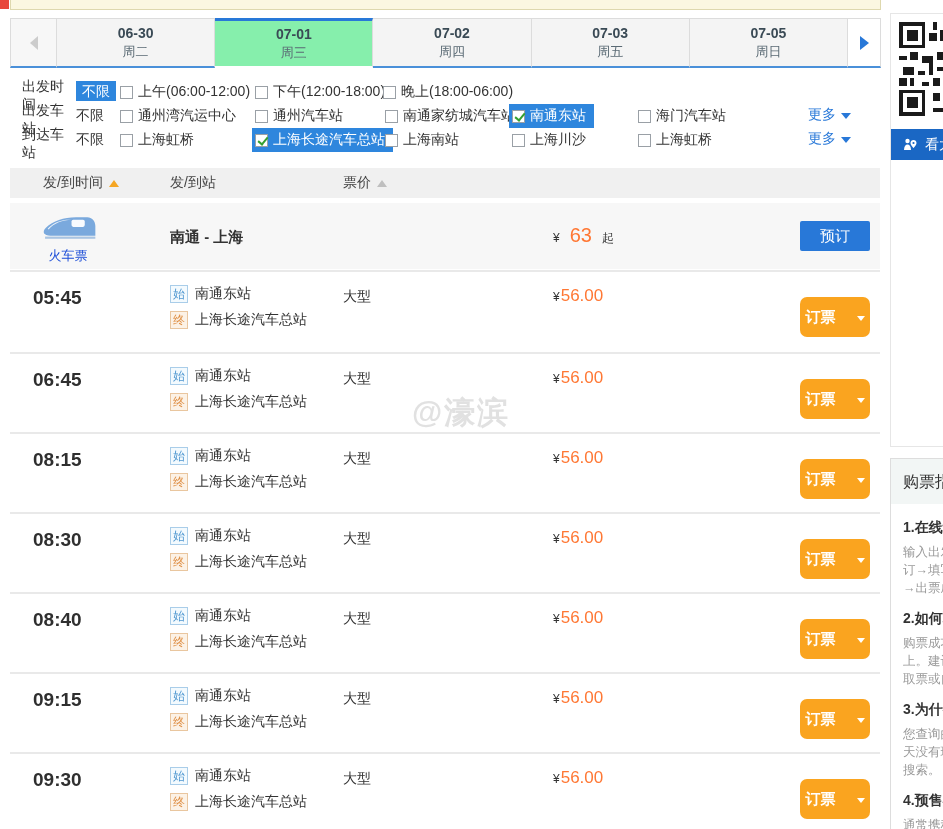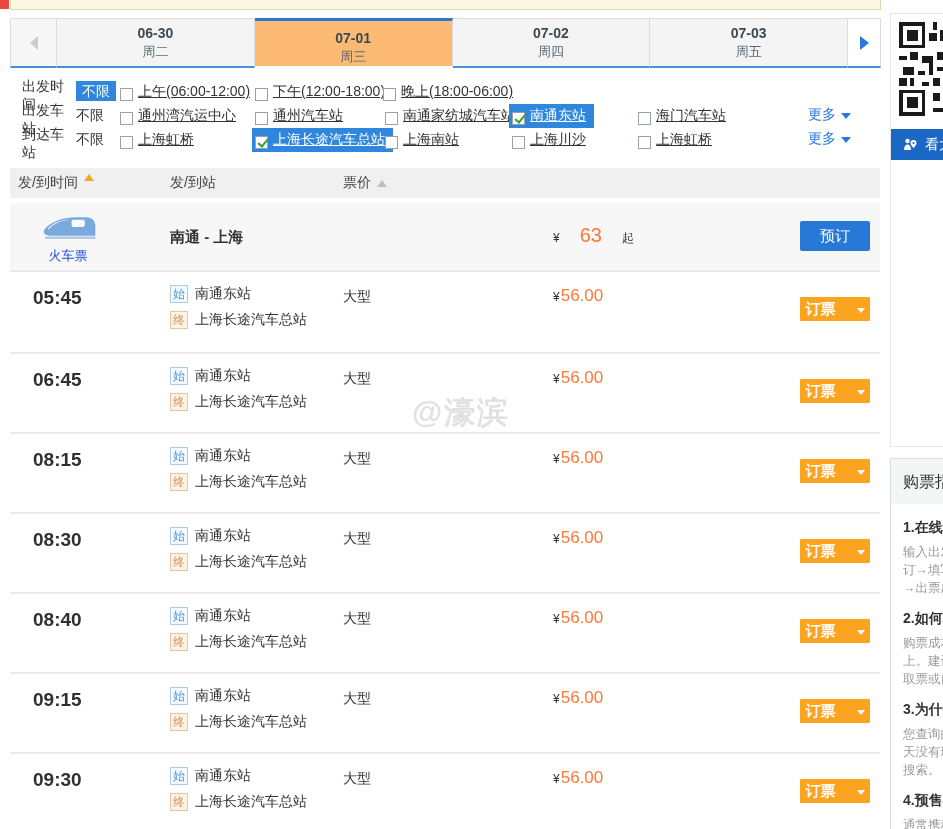--- a/index.html
+++ b/index.html
@@ -16,71 +16,71 @@
   .tabbar { position:absolute; left:10px; top:18px; width:871px; height:50px; display:flex; }
   .arrow-cell { width:47px; display:flex; align-items:center; justify-content:center;
     background:#f7f7f7; border:1px solid #dcdcdc; border-bottom:2px solid #4a90d9; cursor:pointer; }
   .arrow-cell.next { width:33px; background:#fff; border-left:none; }
   .tri-left { width:0; height:0; border-top:7px solid transparent; border-bottom:7px solid transparent; border-right:8px solid #cccccc; }
   .tri-right { width:0; height:0; border-top:7px solid transparent; border-bottom:7px solid transparent; border-left:9px solid #2878d8; }
   .tab { flex:1; display:flex; flex-direction:column; align-items:center; justify-content:center; gap:2px;
     background:#f4f4f4; border-top:1px solid #dcdcdc; border-right:1px solid #dcdcdc; border-bottom:2px solid #4a90d9; cursor:pointer; }
   .tab .t-date { font-size:14px; font-weight:bold; color:#3a4a55; }
   .tab .t-day { font-size:13px; color:#5a6a74; }
-  .tab.active { background:#fdba74; border-top:3px solid #2878d8; border-bottom:2px solid #fff;justify-content:flex-end; }
+  .tab.active { background:#86efac; border-top:3px solid #2878d8; border-bottom:2px solid #fff; }
 
   
   .filters { position:absolute; left:10px; top:80px; width:871px; }
   .f-row { position:relative; display:flex; align-items:center; height:24px; font-size:14px; color:#333; }
   .f-label { width:66px; padding-left:12px;margin-top:8px; }
   .f-any { width:44px; }
   .f-any .badge-sel { background:#2e86dd; color:#fff; padding:2px 6px; }
-  .f-item { display:flex; align-items:flex-end; cursor:pointer; white-space:nowrap;text-decoration:underline; }
+  .f-item { display:flex; align-items:center; cursor:pointer; white-space:nowrap; }
   .cbx { width:13px; height:13px; background:#fff; border:1px solid #9aa0a6; margin-right:5px; position:relative; flex:none; }
   .cbx.checked::after { content:""; position:absolute; left:2px; top:2px; width:8px; height:4px;
     border-left:2px solid #35a02f; border-bottom:2px solid #35a02f; transform:rotate(-50deg); }
   .f-item.sel { background:#2e86dd; color:#fff; padding:3px 8px 3px 3px; margin-left:-3px; }
   .w135{width:135px;} .w130{width:130px;} .w128{width:128px;} .w127{width:127px;} .w126{width:126px;} .w150{width:150px;}
   .sel-wrap { display:flex; align-items:center; }
   .f-more { position:absolute; left:798px; top:2px; color:#2878d8; font-size:14px; cursor:pointer; display:flex; align-items:center; }
   .tri-down-blue { width:0; height:0; border-left:5px solid transparent; border-right:5px solid transparent; border-top:6px solid #2878d8; margin-left:5px; margin-top:2px; }
 
   
   .thead { position:absolute; left:10px; top:168px; width:870px; height:30px; background:#f0f0f0;
     display:flex; align-items:center; font-size:14px; color:#444; }
-  .th-time { width:160px; padding-left:8px; display:flex; align-items:flex-start; cursor:pointer; }
+  .th-time { width:160px; padding-left:33px; display:flex; align-items:center; cursor:pointer; }
   .th-st { width:173px; }
   .th-type { width:202px; }
   .th-price { display:flex; align-items:center; cursor:pointer; }
   .tri-up-orange { width:0; height:0; border-left:5px solid transparent; border-right:5px solid transparent; border-bottom:7px solid #f5a623; margin-left:6px; }
   .tri-up-gray { width:0; height:0; border-left:5px solid transparent; border-right:5px solid transparent; border-bottom:7px solid #bfbfbf; margin-left:6px; }
 
   
   .train-row { position:absolute; left:10px; top:203px; width:870px; height:66px; background:#f7f7f7; }
   .train-ic { position:absolute; left:27px; top:8px; width:62px; text-align:center; }
   .train-ic .lbl { font-size:13px; color:#1d4ed8; display:block; margin-top:2px; }
   .train-route { position:absolute; left:160px; top:25px; font-size:15px; font-weight:bold; color:#333; }
   .price-big { position:absolute; left:543px; top:21px; color:#333; font-size:12px; }
-  .price-big b { font-size:20px; color:#ff7733; font-weight:normal; margin:0 20px; }
+  .price-big b { font-size:20px; color:#ff7733; font-weight:normal; margin:0 10px; }
   .btn-blue { position:absolute; left:790px; top:18px; width:70px; height:30px; background:#2878d8; color:#fff;
     border:none; border-radius:2px; font-size:15px; font-family:inherit; cursor:pointer; }
 
   
   .bus-row { position:absolute; left:10px; width:870px; height:80px; background:#fff; border-top:2px solid #e9e9e9; }
   .b-time { position:absolute; left:23px; top:15px; font-size:19px; font-weight:bold; color:#2f2f2f; }
   .b-line1 { position:absolute; left:160px; top:13px; display:flex; align-items:center; font-size:14px; color:#333; }
   .b-line2 { position:absolute; left:160px; top:39px; display:flex; align-items:center; font-size:14px; color:#333; }
   .tag { width:18px; height:18px; line-height:17px; text-align:center; font-size:12px; margin-right:7px; flex:none; }
   .tag-start { color:#4f97d0; border:1px solid #a9cde9; background:#f3fafe; }
   .tag-end { color:#df8f44; border:1px solid #e9c69f; background:#fcf2e6; }
   .b-type { position:absolute; left:333px; top:16px; font-size:14px; color:#333; }
   .b-price { position:absolute; left:543px; top:14px; font-size:12px; color:#333; }
   .b-price b { font-size:17px; color:#ff7733; font-weight:normal; margin-left:1px; }
-  .btn-orange { position:absolute; left:790px; top:25px; width:70px; height:24px; background:#faa41f; color:#fff;
-    border:none; border-radius:1px; font-size:15px; font-weight:bold; font-family:inherit; cursor:pointer;
+  .btn-orange { position:absolute; left:790px; top:25px; width:70px; height:40px; background:#faa41f; color:#fff;
+    border:none; border-radius:7px; font-size:15px; font-weight:bold; font-family:inherit; cursor:pointer;
     display:flex; align-items:center; justify-content:center; gap:21px; }
   .tri-down-white { width:0; height:0; border-left:4px solid transparent; border-right:4px solid transparent; border-top:5px solid #fff; margin-top:2px; }
 
   
   .watermark { position:absolute; left:412px; top:392px; font-size:31px; font-weight:bold; color:#c9c9c9; opacity:.55; letter-spacing:2px; }
 
   
   .side-box1 { position:absolute; left:890px; top:13px; width:200px; height:434px; background:#fff; border:1px solid #e6e6e6; }
   .qr { position:absolute; left:8px; top:8px; width:94px; height:94px; }
   .map-btn { position:absolute; left:0; right:0; top:115px; height:31px; background:#1a67c4; color:#fff;
@@ -112,20 +112,24 @@
       <span class="t-date">07-01</span>
       <span class="t-day">周三</span>
     </div>
     <div class="tab">
       <span class="t-date">07-02</span>
       <span class="t-day">周四</span>
     </div>
     <div class="tab">
       <span class="t-date">07-03</span>
       <span class="t-day">周五</span>
+    </div>
+    <div class="tab">
+      <span class="t-date">07-05</span>
+      <span class="t-day">周日</span>
     </div>
     <div class="arrow-cell next">
       <span class="tri-right"></span>
     </div>
   </div>
 
   <div class="filters">
 
     <div class="f-row">
       <span class="f-label">出发时间</span>

